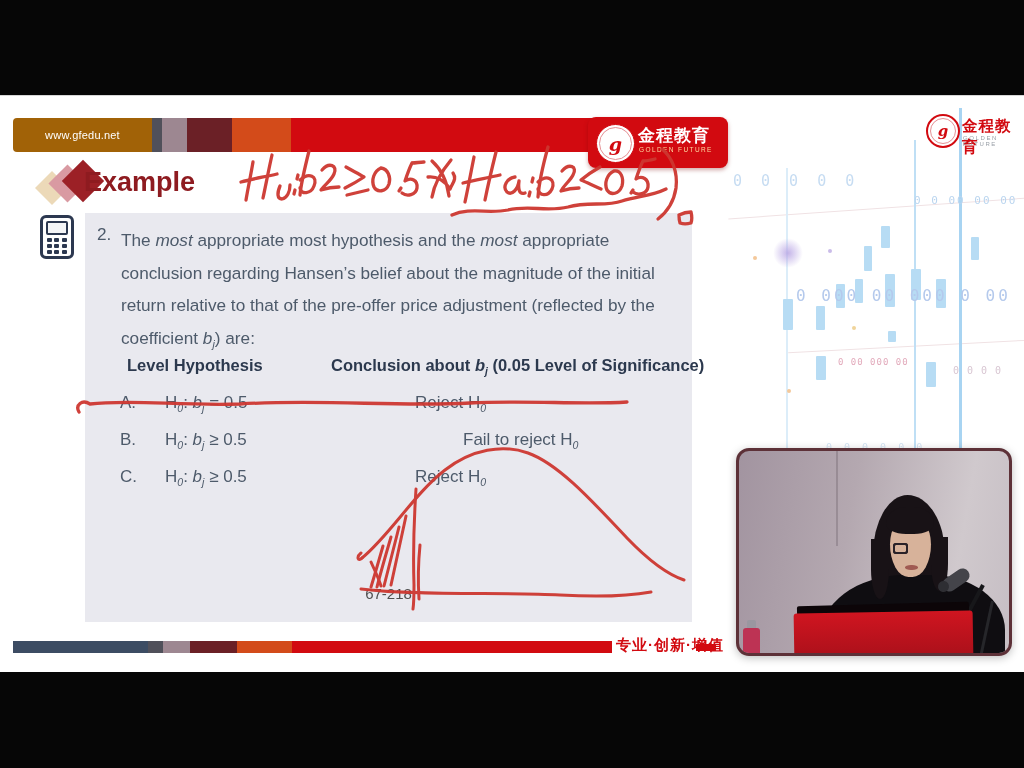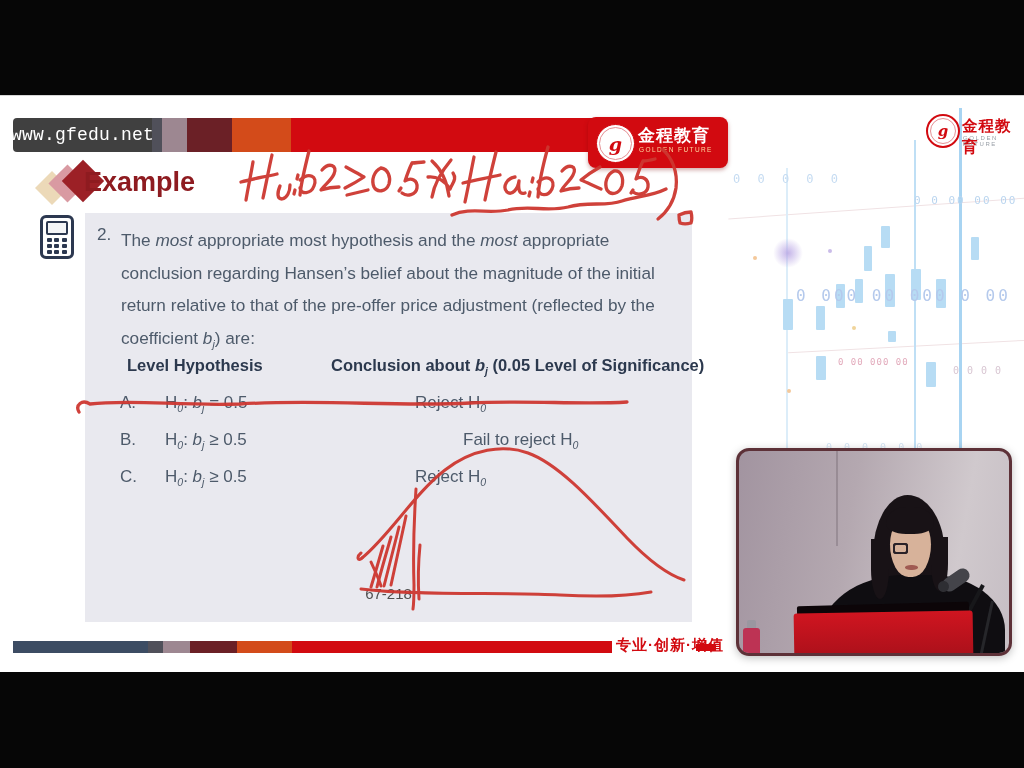--- a/index.html
+++ b/index.html
@@ -27,22 +27,22 @@
           display:flex;align-items:center;justify-content:center;}
   .emblem .g{font-family:"DejaVu Serif",serif;font-style:italic;font-weight:bold;color:#d20a10;}
   .emblem .ring{position:absolute;inset:2px;border:1px solid #e59094;border-radius:50%;}
   .corner-logo .cn{position:absolute;left:36px;top:2px;font-size:15.5px;font-weight:bold;color:#d20a10;letter-spacing:1px;}
   .corner-logo .en{position:absolute;left:37px;top:21px;font-size:6px;color:#9aa0a8;letter-spacing:1.6px;}
 
   
   .header-bar{position:absolute;left:13px;top:118px;width:715px;height:34px;display:flex;
               border-radius:4px 8px 8px 4px;overflow:hidden;z-index:2;}
   .seg{height:100%;}
-  .url-block{width:139px;background:#404040;color:#fff;font-size:18px;display:flex;
-             align-items:center;justify-content:center;letter-spacing:.2px;font-family:Liberation Mono, monospace;}
+  .url-block{width:139px;background:#a16207;color:#fff;font-size:11px;display:flex;
+             align-items:center;justify-content:center;letter-spacing:.2px;}
   .badge{position:absolute;left:588px;top:117px;width:140px;height:51px;background:#d20a10;
          border-radius:8px;box-shadow:0 2px 4px rgba(120,0,0,.35);z-index:2;}
   .badge .cn{position:absolute;left:50px;top:7px;font-size:17px;font-weight:bold;color:#fff;letter-spacing:1px;}
   .badge .en{position:absolute;left:51px;top:29px;font-size:6.5px;color:#ffd9a0;letter-spacing:1.4px;}
 
   
   .diamond{position:absolute;transform:rotate(45deg);}
   .example-title{position:absolute;left:84px;top:167px;font-size:27px;font-weight:bold;color:#8e1b20;z-index:2;}
 
   
@@ -126,21 +126,21 @@
     <div class="candle" style="left:183px;top:173px;width:10px;height:31px;"></div>
     <div class="candle" style="left:208px;top:183px;width:10px;height:29px;"></div>
     <div class="candle" style="left:88px;top:260px;width:10px;height:24px;"></div>
     <div class="candle" style="left:198px;top:266px;width:10px;height:25px;"></div>
     <div class="candle" style="left:160px;top:235px;width:8px;height:11px;"></div>
     <div class="candle" style="left:243px;top:141px;width:8px;height:23px;"></div>
     <div class="dot" style="left:25px;top:160px;width:4px;height:4px;background:#f4c89a;"></div>
     <div class="dot" style="left:100px;top:153px;width:4px;height:4px;background:#cabce9;"></div>
     <div class="dot" style="left:124px;top:230px;width:4px;height:4px;background:#f0d49a;"></div>
     <div class="dot" style="left:59px;top:293px;width:4px;height:4px;background:#f4c89a;"></div>
-    <div class="zrow" style="left:5px;top:76px;font-size:12px;color:#c6dcf2;letter-spacing:5px;">0 0 0 0 0</div>
+    <div class="zrow" style="left:5px;top:76px;font-size:15px;color:#c6dcf2;letter-spacing:5px;">0 0 0 0 0</div>
     <div class="zrow" style="left:186px;top:98px;font-size:11px;color:#bad5ef;letter-spacing:2px;">0 0 00 00 00 00 0</div>
     <div class="zrow" style="left:68px;top:190px;font-size:16px;color:#b4c9ec;letter-spacing:3px;">0 000 00 000 0 00 00 0 0 00 0 00</div>
     <div class="zrow" style="left:110px;top:261px;font-size:9px;color:#e2aabb;letter-spacing:1px;">0 00 000 00</div>
     <div class="zrow" style="left:98px;top:322px;font-size:10px;color:#d4e4f4;letter-spacing:3px;margin-top:24px;">0 0 0 0 0 0</div>
     <div class="zrow" style="left:225px;top:269px;font-size:10px;color:#d8c6d2;letter-spacing:1px;">0 0 0 0</div>
   </div>
 
   <div class="corner-logo">
     <div class="emblem" style="left:0;top:0;width:30px;height:30px;">
       <span class="ring"></span>

